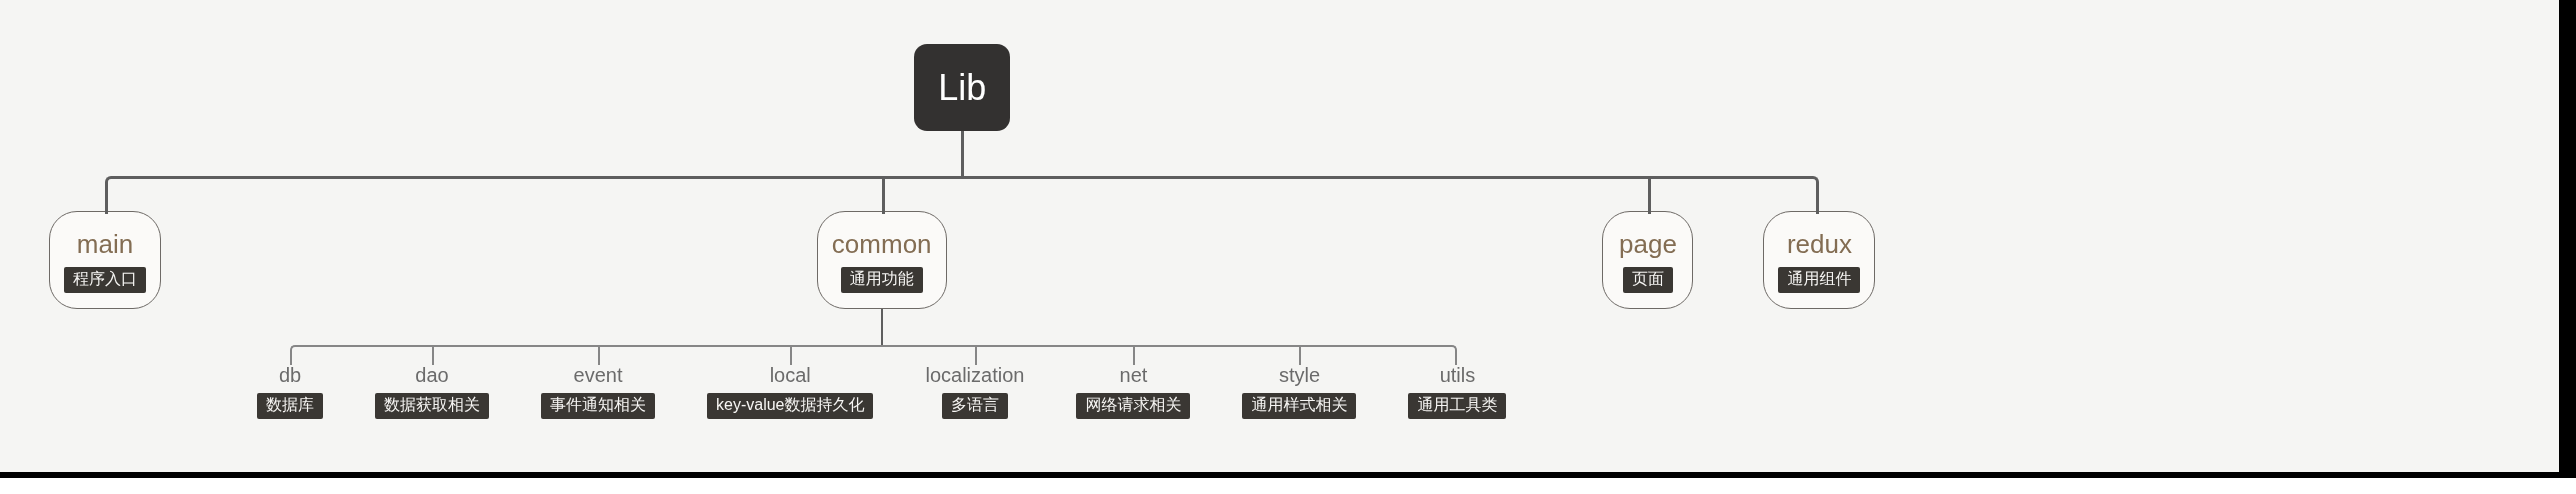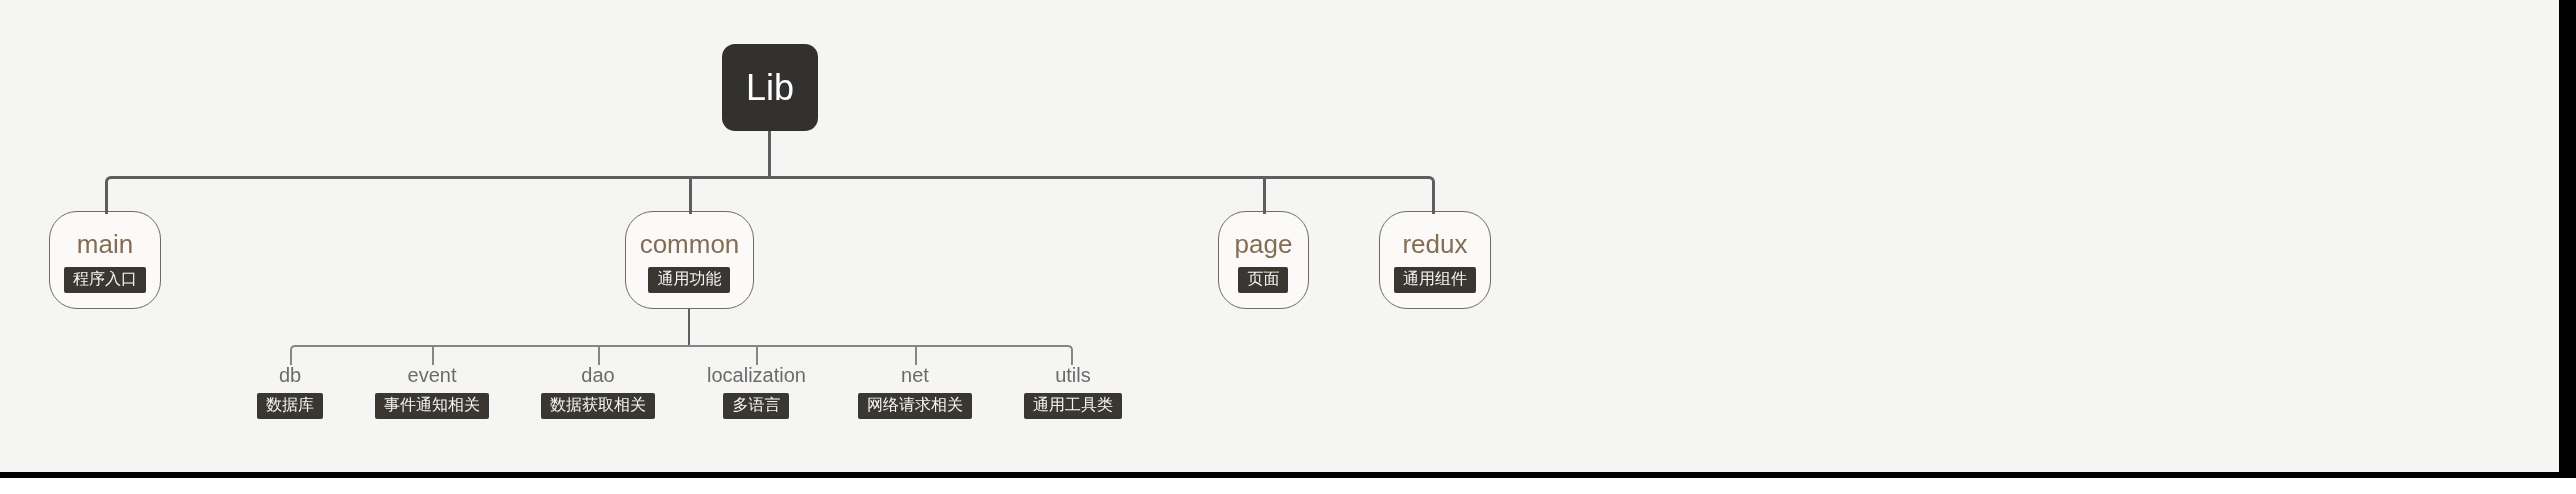--- a/index.html
+++ b/index.html
@@ -126,40 +126,52 @@
 
             <ul class="lvl lvl2">
               <li>
                 <div class="leaf">
                   <span class="leaf-label">db</span>
                   <span class="badge">数据库</span>
                 </div>
               </li>
               <li>
                 <div class="leaf">
+                  <span class="leaf-label">dao</span>
+                  <span class="badge">数据获取相关</span>
+                </div>
+              </li>
+              <li>
+                <div class="leaf">
                   <span class="leaf-label">event</span>
                   <span class="badge">事件通知相关</span>
                 </div>
               </li>
               <li>
                 <div class="leaf">
-                  <span class="leaf-label">dao</span>
-                  <span class="badge">数据获取相关</span>
+                  <span class="leaf-label">local</span>
+                  <span class="badge">key-value数据持久化</span>
                 </div>
               </li>
               <li>
                 <div class="leaf">
                   <span class="leaf-label">localization</span>
                   <span class="badge">多语言</span>
                 </div>
               </li>
               <li>
                 <div class="leaf">
                   <span class="leaf-label">net</span>
                   <span class="badge">网络请求相关</span>
+                </div>
+              </li>
+              <li>
+                <div class="leaf">
+                  <span class="leaf-label">style</span>
+                  <span class="badge">通用样式相关</span>
                 </div>
               </li>
               <li>
                 <div class="leaf">
                   <span class="leaf-label">utils</span>
                   <span class="badge">通用工具类</span>
                 </div>
               </li>
             </ul>
           </li>

